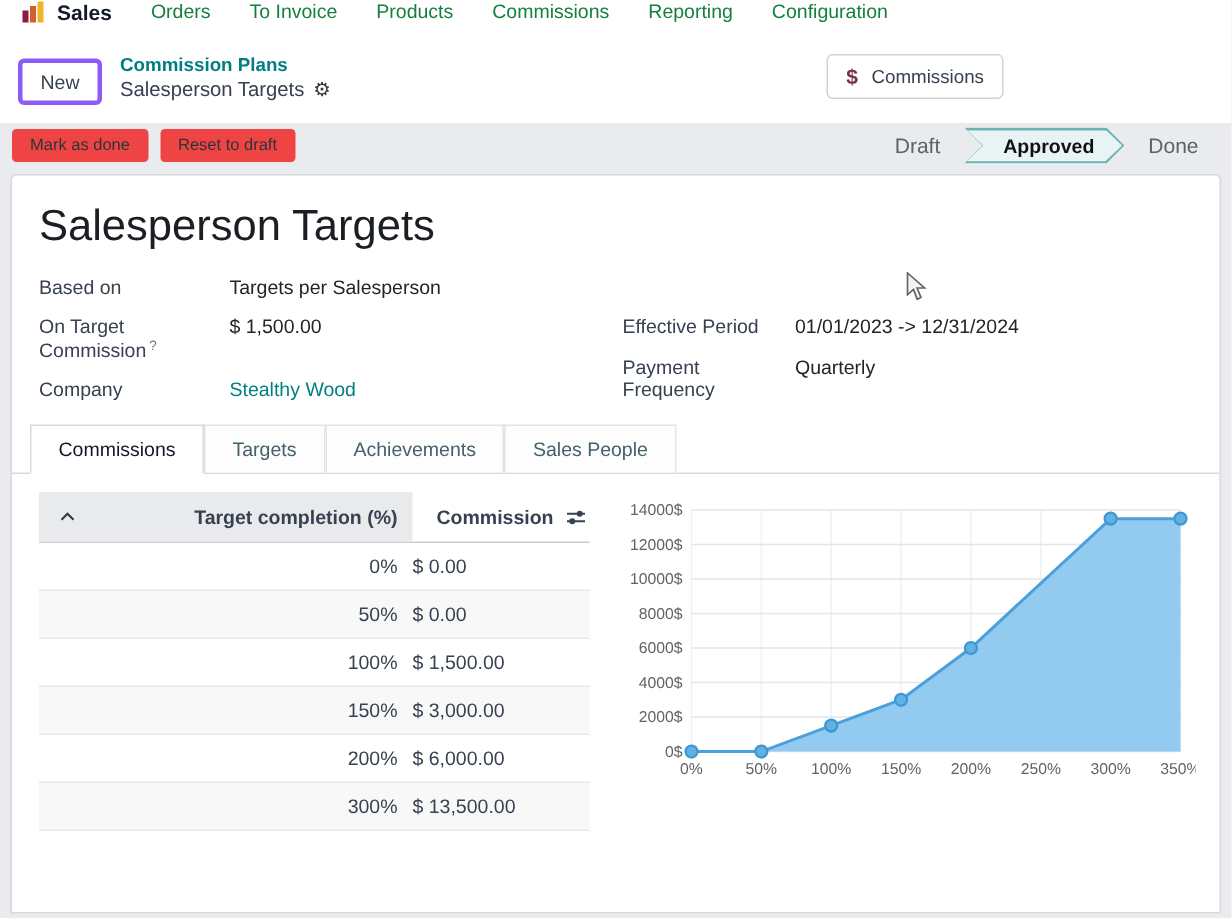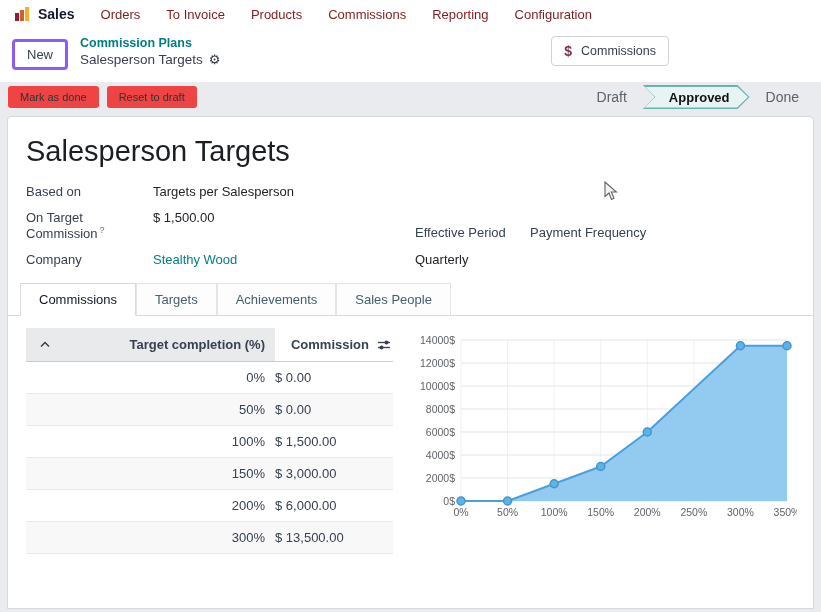--- a/index.html
+++ b/index.html
@@ -7,26 +7,26 @@
   body {
     font-family:"Liberation Sans", sans-serif;
     background:#e9ebee;
     color:#212529;
     position:relative;
     font-size:13px;
   }
   
   .navbar {
     background:#fff; height:28px;
-    display:flex; align-items:center;
+    display:flex; align-items:flex-start;
     padding:0 14px; gap:26px;
   }
   .brand { display:flex; align-items:center; gap:8px; }
   .brand-name { font-weight:700; font-size:14px; color:#111827; }
-  .nav-item { color:#7f1d1d; font-size:13px; cursor:pointer; }
+  .nav-item { color:#15803d; font-size:13px; cursor:pointer; }
   
   .control-panel {
     background:#fff;
     display:flex; align-items:flex-start;
     padding:8px 12px 12px 12px;
   }
   .btn-new {
     background:#fff; border:3px solid #8b5cf6; border-radius:4px;
     padding:5px 12px; font-size:13px; color:#374151; margin-top:3px;
   }
@@ -181,20 +181,21 @@
       <span class="f-value">Targets per Salesperson</span>
 
       <span class="f-label"><span>On Target Commission</span><sup class="help">?</sup></span>
       <span class="f-value">$ 1,500.00</span>
 
       <span class="f-label">Company</span>
       <span class="f-value f-link">Stealthy Wood</span>
     </div>
     <div class="fields-right">
       <span class="f-label">Effective Period</span>
+      <span class="f-value">01/01/2023 -&gt; 12/31/2024</span>
 
       <span class="f-label">Payment Frequency</span>
       <span class="f-value">Quarterly</span>
     </div>
   </div>
 
   <div class="tabs">
     <div class="tab active">Commissions</div>
     <div class="tab">Targets</div>
     <div class="tab">Achievements</div>

